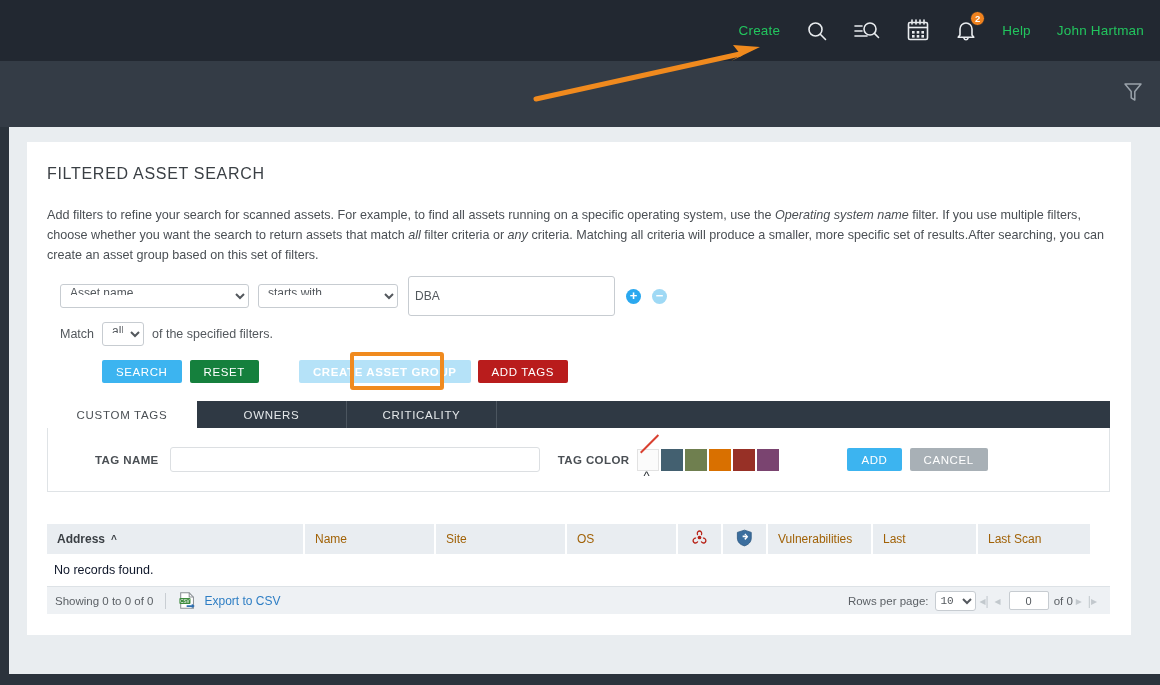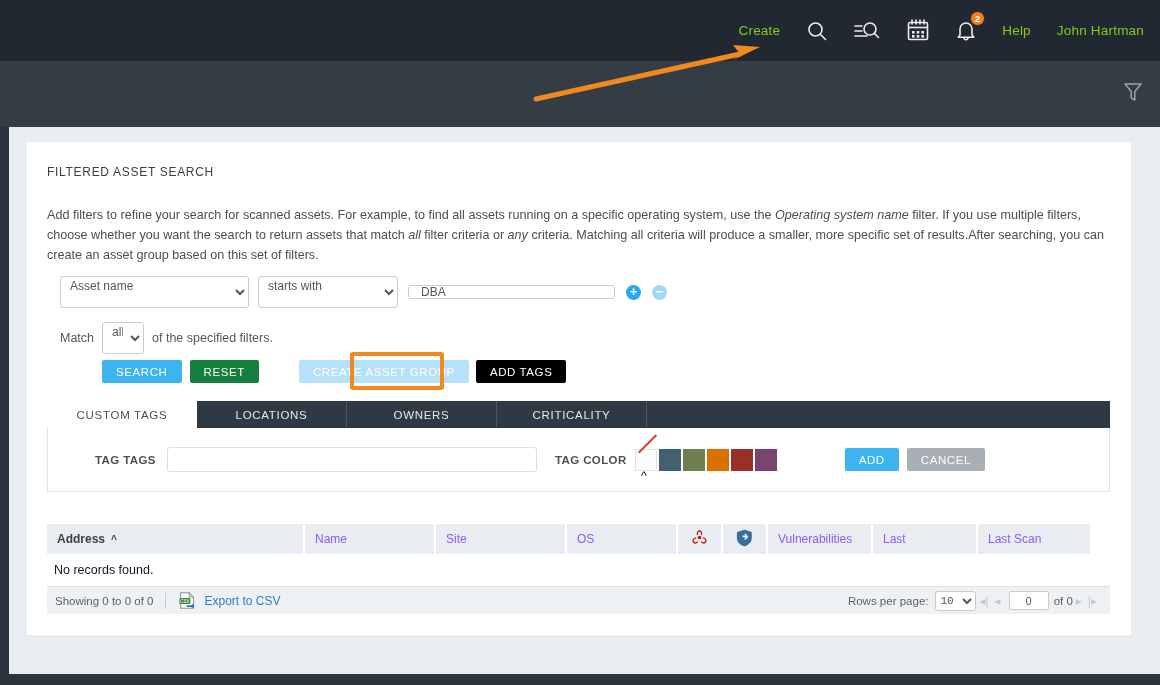--- a/index.html
+++ b/index.html
@@ -11,21 +11,21 @@
   }
 
   
   .topnav {
     position: absolute; left: 0; top: 0; width: 1160px; height: 61px;
     background: #222831;
     display: flex; align-items: center; justify-content: flex-end;
     padding-right: 16px;
   }
   .nav-item {
-    color: #84cc16; font-size: 13.5px; letter-spacing: .2px;
+    color: #22c55e; font-size: 13.5px; letter-spacing: .2px;
     margin-left: 26px; white-space: nowrap;
   }
   .nav-icon { margin-left: 26px; display: flex; align-items: center; position: relative; }
   .badge {
     position: absolute; top: -9px; right: -9px;
     background: #f0821e; color: #fff; font-size: 9.5px; font-weight: bold;
     width: 15px; height: 15px; border-radius: 50%;
     display: flex; align-items: center; justify-content: center;
     border: 1.5px solid #222831;
   }
@@ -51,40 +51,40 @@
     background: #2b333c;
   }
   .card {
     position: absolute; left: 27px; top: 142px; width: 1104px; height: 493px;
     background: #fff;
   }
 
   
   .page-title {
     position: absolute; left: 20px; top: 23px;
-    font-size: 12px; color: #3a3f44; letter-spacing: .7px;
+    font-size: 16px; color: #3a3f44; letter-spacing: .7px;
   }
   .desc {
     position: absolute; left: 20px; top: 63px; width: 1063px;
     font-size: 12.6px; color: #4a4f54; line-height: 20px;
   }
   .desc i { font-style: italic; }
 
   
   .filter-row {
     position: absolute; left: 33px; top: 134px;
     display: flex; align-items: center;
   }
   select.ctl, input.ctl {
     font-family: "Liberation Sans", sans-serif;
     font-size: 12px; color: #53585d;
     border: 1px solid #c7ccd1; border-radius: 3px;
-    background: #fff; height: 14px; padding: 0 12px;
-  }
-  select.ctl { height: 32px; padding: 0 4px 12px 5px; }
+    background: #fff; height: 40px; padding: 0 6px;
+  }
+  select.ctl { height: 24px; padding: 0 4px 12px 5px; }
   .sel-asset { width: 189px; }
   .sel-op { width: 140px; margin-left: 9px; }
   .inp-val { width: 207px; margin-left: 10px; }
   .circ-btn {
     width: 15px; height: 15px; border-radius: 50%;
     display: flex; align-items: center; justify-content: center;
     color: #fff; font-size: 13px; font-weight: bold; line-height: 0;
     margin-left: 11px;
   }
   .circ-add { background: #2aa8ef; }
@@ -101,22 +101,22 @@
   .actions { position: absolute; left: 27px; top: 218px; display: flex; padding-left: 48px; }
   .btn {
     height: 23px; border: none; border-radius: 2px;
     font-family: "Liberation Sans", sans-serif;
     font-size: 11.5px; letter-spacing: .6px; color: #fff;
     display: flex; align-items: center; justify-content: center;
     padding: 0 14px; cursor: pointer;
   }
   .btn-search { background: #3cb4f0; min-width: 74px; }
   .btn-reset  { background: #15803d; min-width: 62px; margin-left: 8px; }
-  .btn-cag    { background: #b5e2f8; min-width: 150px; margin-left: 40px; }
-  .btn-addtags{ background: #000000; min-width: 80px; margin-left: 7px; }
+  .btn-cag    { background: #b5e2f8; min-width: 150px; margin-left: 40px; font-weight: bold; }
+  .btn-addtags{ background: #b91c1c; min-width: 80px; margin-left: 7px; }
 
   .highlight-box {
     position: absolute; left: 350px; top: 352px;
     width: 94px; height: 38px;
     border: 4px solid #f08a1e; border-radius: 3px;
     pointer-events: none;
   }
 
   
   .tabs {
@@ -170,21 +170,21 @@
   .btn-add    { background: #3cb4f0; min-width: 52px; margin-left: 66px; }
   .btn-cancel { background: #a8b0b6; min-width: 72px; margin-left: 8px; }
 
   
   .thead {
     position: absolute; left: 20px; top: 382px; width: 1063px; height: 30px;
     display: flex;
   }
   .th {
     background: #e9edf1; border-right: 2px solid #fff;
-    font-size: 12px; color: #8b5cf6;
+    font-size: 12px; color: #a16207;
     display: flex; align-items: center; padding-left: 10px;
   }
   .th.sorted { font-weight: bold; color: #3a3f44; }
   .th.icon-col { justify-content: center; padding-left: 0; }
   .no-records {
     position: absolute; left: 20px; top: 412px; width: 1063px; height: 32px;
     display: flex; align-items: center; padding-left: 7px;
     font-size: 12.5px; color: #0f172a;
   }
   .tfoot {
@@ -306,27 +306,26 @@
 
   <div class="actions">
     <button class="btn btn-search">SEARCH</button>
     <button class="btn btn-reset">RESET</button>
     <button class="btn btn-cag">CREATE ASSET GROUP</button>
     <button class="btn btn-addtags">ADD TAGS</button>
   </div>
 
   <div class="tabs">
     <div class="tab tab-w1 active">CUSTOM TAGS</div>
-    <div class="tab tab-w2">LOCATIONS</div>
     <div class="tab tab-w3">OWNERS</div>
     <div class="tab tab-w4">CRITICALITY</div>
   </div>
 
   <div class="tagpanel">
-    <span class="tag-label">TAG TAGS</span>
+    <span class="tag-label">TAG NAME</span>
     <input class="tag-input" placeholder="" style="">
     <span class="color-label">TAG COLOR</span>
     <div class="swatches">
       <div class="sw sw-none"></div>
       <div class="sw" style="background:#436070"></div>
       <div class="sw" style="background:#6F7F4F"></div>
       <div class="sw" style="background:#D97000"></div>
       <div class="sw" style="background:#973026"></div>
       <div class="sw" style="background:#7A4470"></div>
       <span class="caret-up">^</span>

